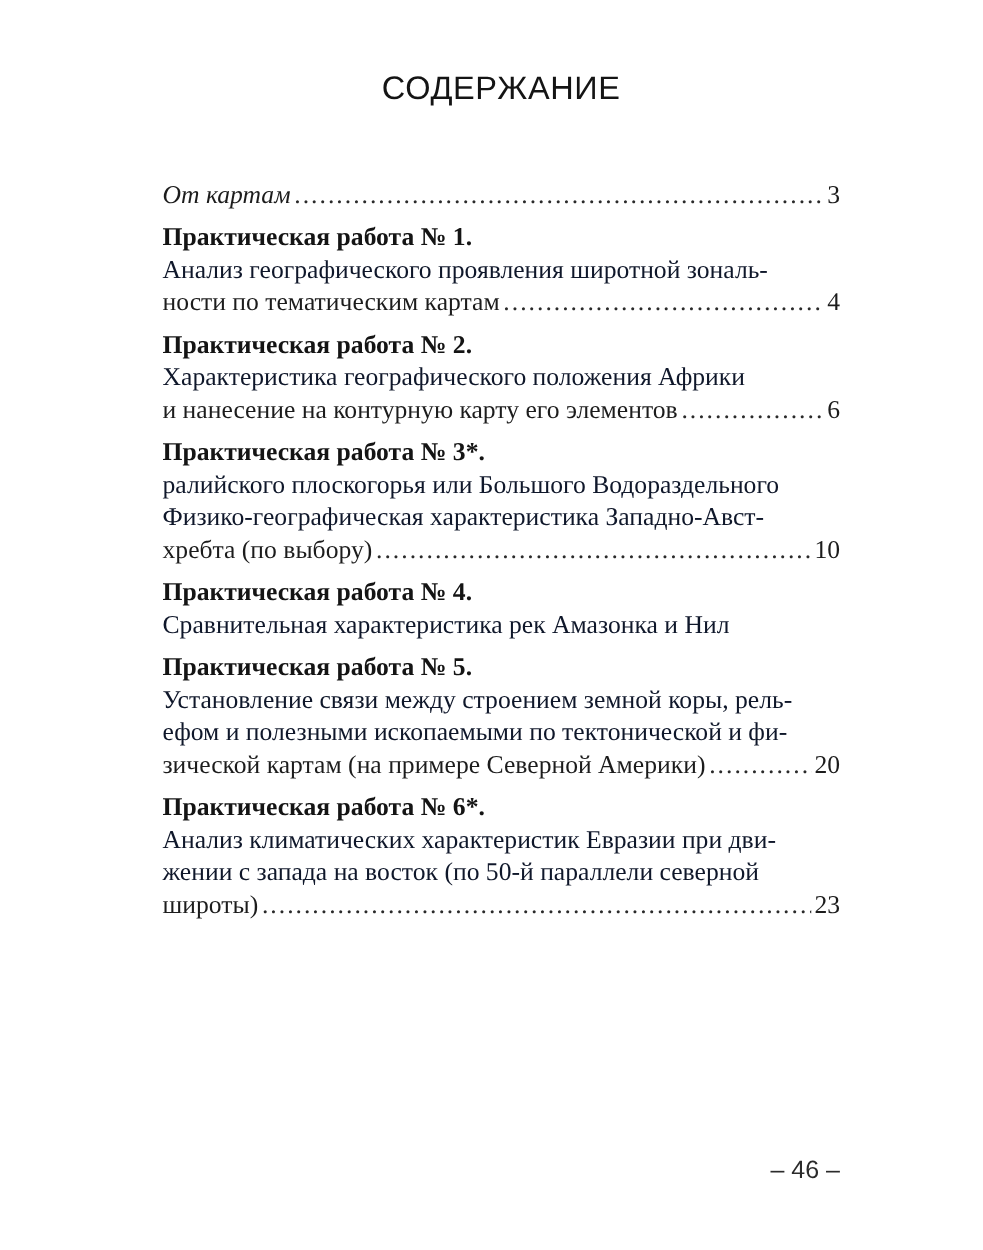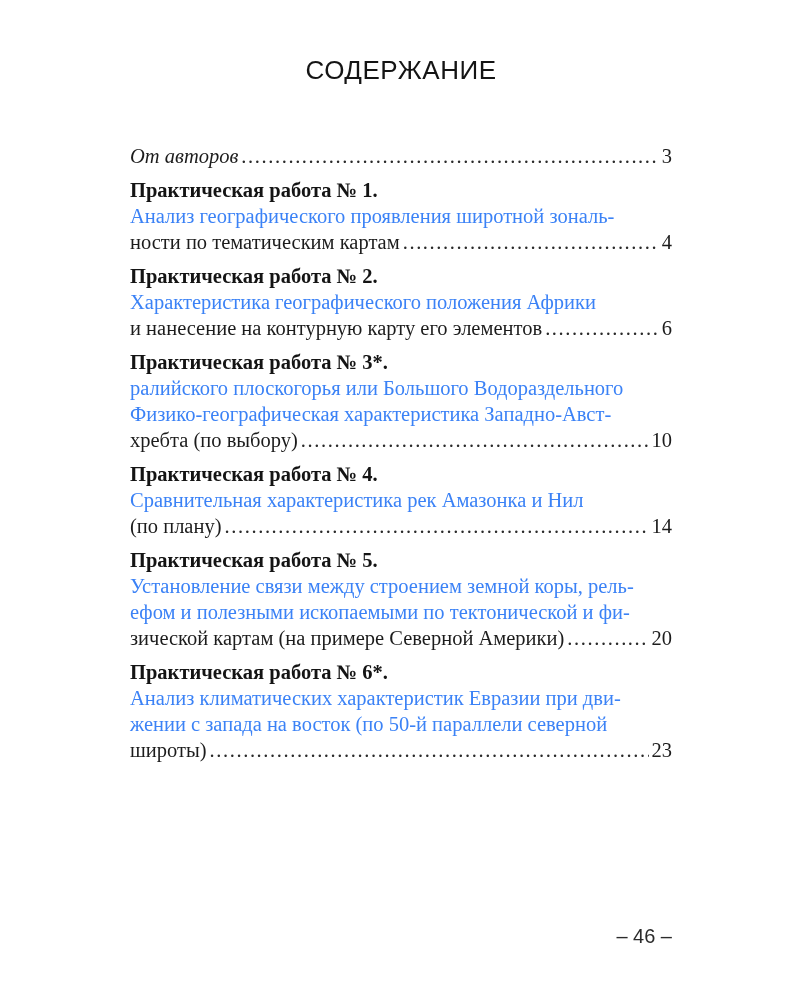--- a/index.html
+++ b/index.html
@@ -38,21 +38,21 @@
     margin-bottom: 8px;
     font-size: 20.5px;
     line-height: 26px;
   }
   .toc-entry .heading {
     font-weight: bold;
     color: #141414;
   }
   .toc-entry .heading:empty { display: none; }
   .toc-entry .line {
-    color: #3b82f6;
+    color: #0f172a;
   }
   .toc-entry.italic .lastline .linetext {
     font-style: italic;
   }
   .lastline {
     display: flex;
     align-items: baseline;
   }
   .lastline .linetext {
     white-space: nowrap;
@@ -91,21 +91,21 @@
 <body>
 
 <div class="page">
   <div class="doc-title">СОДЕРЖАНИЕ</div>
 
   <div class="toc" id="toc">
   <div class="toc-entry italic">
 
     <div class="body"></div>
     <div class="lastline">
-      <span class="linetext">От авторов</span>
+      <span class="linetext">От картам</span>
       <span class="leader"></span>
       <span class="pagenum">3</span>
     </div>
   </div>
 
   <div class="toc-entry">
     <div class="heading">Практическая работа № 1.</div>
     <div class="body">
           <div class="line">Анализ географического проявления широтной зональ-</div>
         </div>
@@ -139,25 +139,20 @@
       <span class="leader"></span>
       <span class="pagenum">10</span>
     </div>
   </div>
 
   <div class="toc-entry">
     <div class="heading">Практическая работа № 4.</div>
     <div class="body">
           <div class="line">Сравнительная характеристика рек Амазонка и Нил</div>
         </div>
-    <div class="lastline">
-      <span class="linetext">(по плану)</span>
-      <span class="leader"></span>
-      <span class="pagenum">14</span>
-    </div>
   </div>
 
   <div class="toc-entry">
     <div class="heading">Практическая работа № 5.</div>
     <div class="body">
           <div class="line">Установление связи между строением земной коры, рель-</div>
           <div class="line">ефом и полезными ископаемыми по тектонической и фи-</div>
         </div>
     <div class="lastline">
       <span class="linetext">зической картам (на примере Северной Америки)</span>

